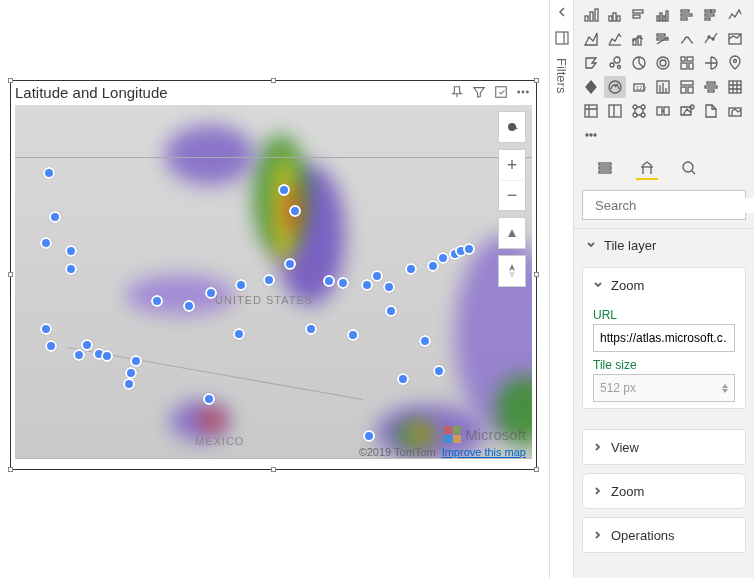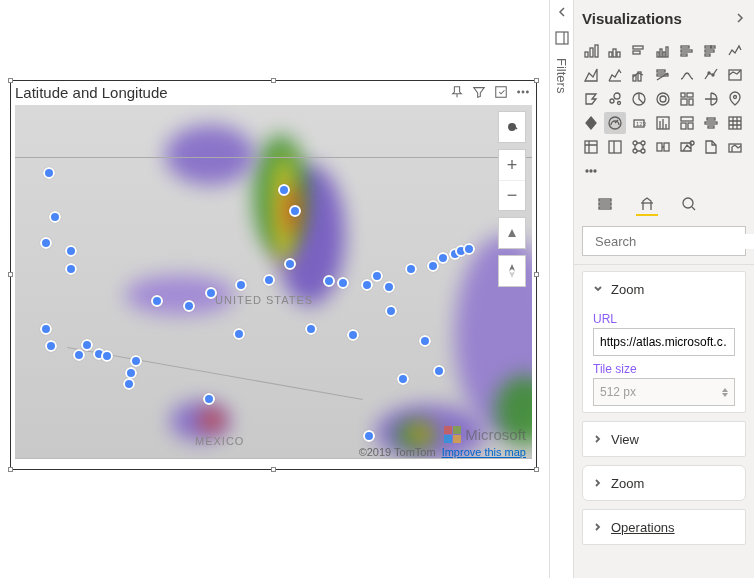--- a/index.html
+++ b/index.html
@@ -54,21 +54,21 @@
 .search-box svg{width:14px;height:14px;stroke:#666;fill:none;stroke-width:1.5;}
 .search-box input{border:none;outline:none;flex:1;font-size:13px;}
 .format-list { flex:1; overflow-y:auto; padding: 4px 0 0 0;}
 .accordion { border-top:1px solid #e1dfdd; }
 .acc-head { display:flex; align-items:center; height:32px; padding:0 12px; cursor:pointer; font-size:13px;}
 .acc-head .chv svg{width:10px;height:10px;stroke:#666;fill:none;stroke-width:1.8;margin-right:8px;}
 .acc-body { padding: 6px 0 10px 0; }
 .inner-card { margin:0 8px; background:#fff; border:1px solid #e1dfdd; border-radius:2px;}
 .inner-acc-head{display:flex;align-items:center;height:34px;padding:0 10px;font-size:13px;font-weight:400;cursor:pointer;}
 .inner-acc-head .chv svg{width:10px;height:10px;stroke:#666;fill:none;stroke-width:1.8;margin-right:8px;}
-.field-lbl{font-size:12px;color:#8b5cf6;margin:6px 10px 2px 10px;}
+.field-lbl{font-size:12px;color:#15803d;margin:6px 10px 2px 10px;}
 .field-input{margin:0 10px 6px 10px;height:28px;border:1px solid #c8c6c4;background:#fff;padding:0 6px;font-size:12px;display:flex;align-items:center;}
 .field-input.dis{color:#a19f9d;background:#faf9f8;gap:24px;}
 .field-input input{border:none;outline:none;width:100%;font-size:12px;background:transparent;}
 .spin{margin-left:auto;display:flex;flex-direction:column;gap:1px;}
 .spin div{width:0;height:0;border-left:3px solid transparent;border-right:3px solid transparent;}
 .spin .up{border-bottom:4px solid #a19f9d;}.spin .dn{border-top:4px solid #a19f9d;}
 </style>
 </head>
 <body>
 
@@ -226,27 +226,20 @@
         <path d="M8 2l-4 4 4 4"></path>
       </svg></div>
   <div><svg width="14" height="14" viewBox="0 0 14 14" fill="none" stroke="#666" stroke-width="1.2">
         <rect x="1" y="1" width="12" height="12"></rect>
         <path d="M9 1v12"></path>
       </svg></div>
   <div class="filters-label">Filters</div>
 </div>
 
 <div class="viz-pane">
-  <div class="viz-head">
-    <span>Visualizations</span>
-    <span class="sp"></span>
-    <span><svg viewBox="0 0 12 12">
-          <path d="M4 2l4 4-4 4"></path>
-        </svg></span>
-  </div>
   <div class="viz-icons" id="viz-icons">
       <div class="vi">
         <svg viewBox="0 0 16 16">
           <rect x="2" y="9" width="3" height="5"></rect>
           <rect x="7" y="5" width="3" height="9"></rect>
           <rect x="12" y="2" width="3" height="12"></rect>
         </svg>
       </div>
       <div class="vi">
         <svg viewBox="0 0 16 16">
@@ -496,20 +489,26 @@
   </div>
   <div class="search-box">
     <svg viewBox="0 0 16 16">
         <circle cx="7" cy="7" r="5"></circle>
         <path d="M11 11l3 3"></path>
       </svg>
     <input placeholder="Search" style="">
   </div>
   <div class="format-list">
     <div class="accordion">
+      <div class="acc-head">
+        <span class="chv"><svg viewBox="0 0 10 10">
+              <path d="M2 3l3 3 3-3"></path>
+            </svg></span>
+        <span>Tile layer</span>
+      </div>
       <div class="acc-body">
         <div class="inner-card">
           <div class="inner-acc-head">
             <span class="chv"><svg viewBox="0 0 10 10">
                   <path d="M2 3l3 3 3-3"></path>
                 </svg></span>
             <span>Zoom</span>
           </div>
           <div class="field-lbl">URL</div>
           <div class="field-input">
@@ -517,37 +516,37 @@
           </div>
           <div class="field-lbl">Tile size</div>
           <div class="field-input dis">
             <span>512 px</span>
             <div class="spin">
                 <div class="up"></div>
                 <div class="dn"></div>
               </div>
           </div>
         </div>
-        <div class="inner-card" style="margin-top:8px;">
+        <div class="inner-card" style="margin-top:20px;">
           <div class="inner-acc-head">
             <span class="chv"><svg viewBox="0 0 10 10">
                   <path d="M3 2l3 3-3 3"></path>
                 </svg></span>
             <span>View</span>
           </div>
         </div>
         <div class="inner-card" style="margin-top:8px;border-radius:6px;">
           <div class="inner-acc-head">
             <span class="chv"><svg viewBox="0 0 10 10">
                   <path d="M3 2l3 3-3 3"></path>
                 </svg></span>
             <span>Zoom</span>
           </div>
         </div>
-        <div class="inner-card" style="margin-top:8px;text-decoration:underline;">
+        <div class="inner-card" style="margin-top:8px;">
           <div class="inner-acc-head">
             <span class="chv"><svg viewBox="0 0 10 10">
                   <path d="M3 2l3 3-3 3"></path>
                 </svg></span>
             <span>Operations</span>
           </div>
         </div>
       </div>
     </div>
   </div>

